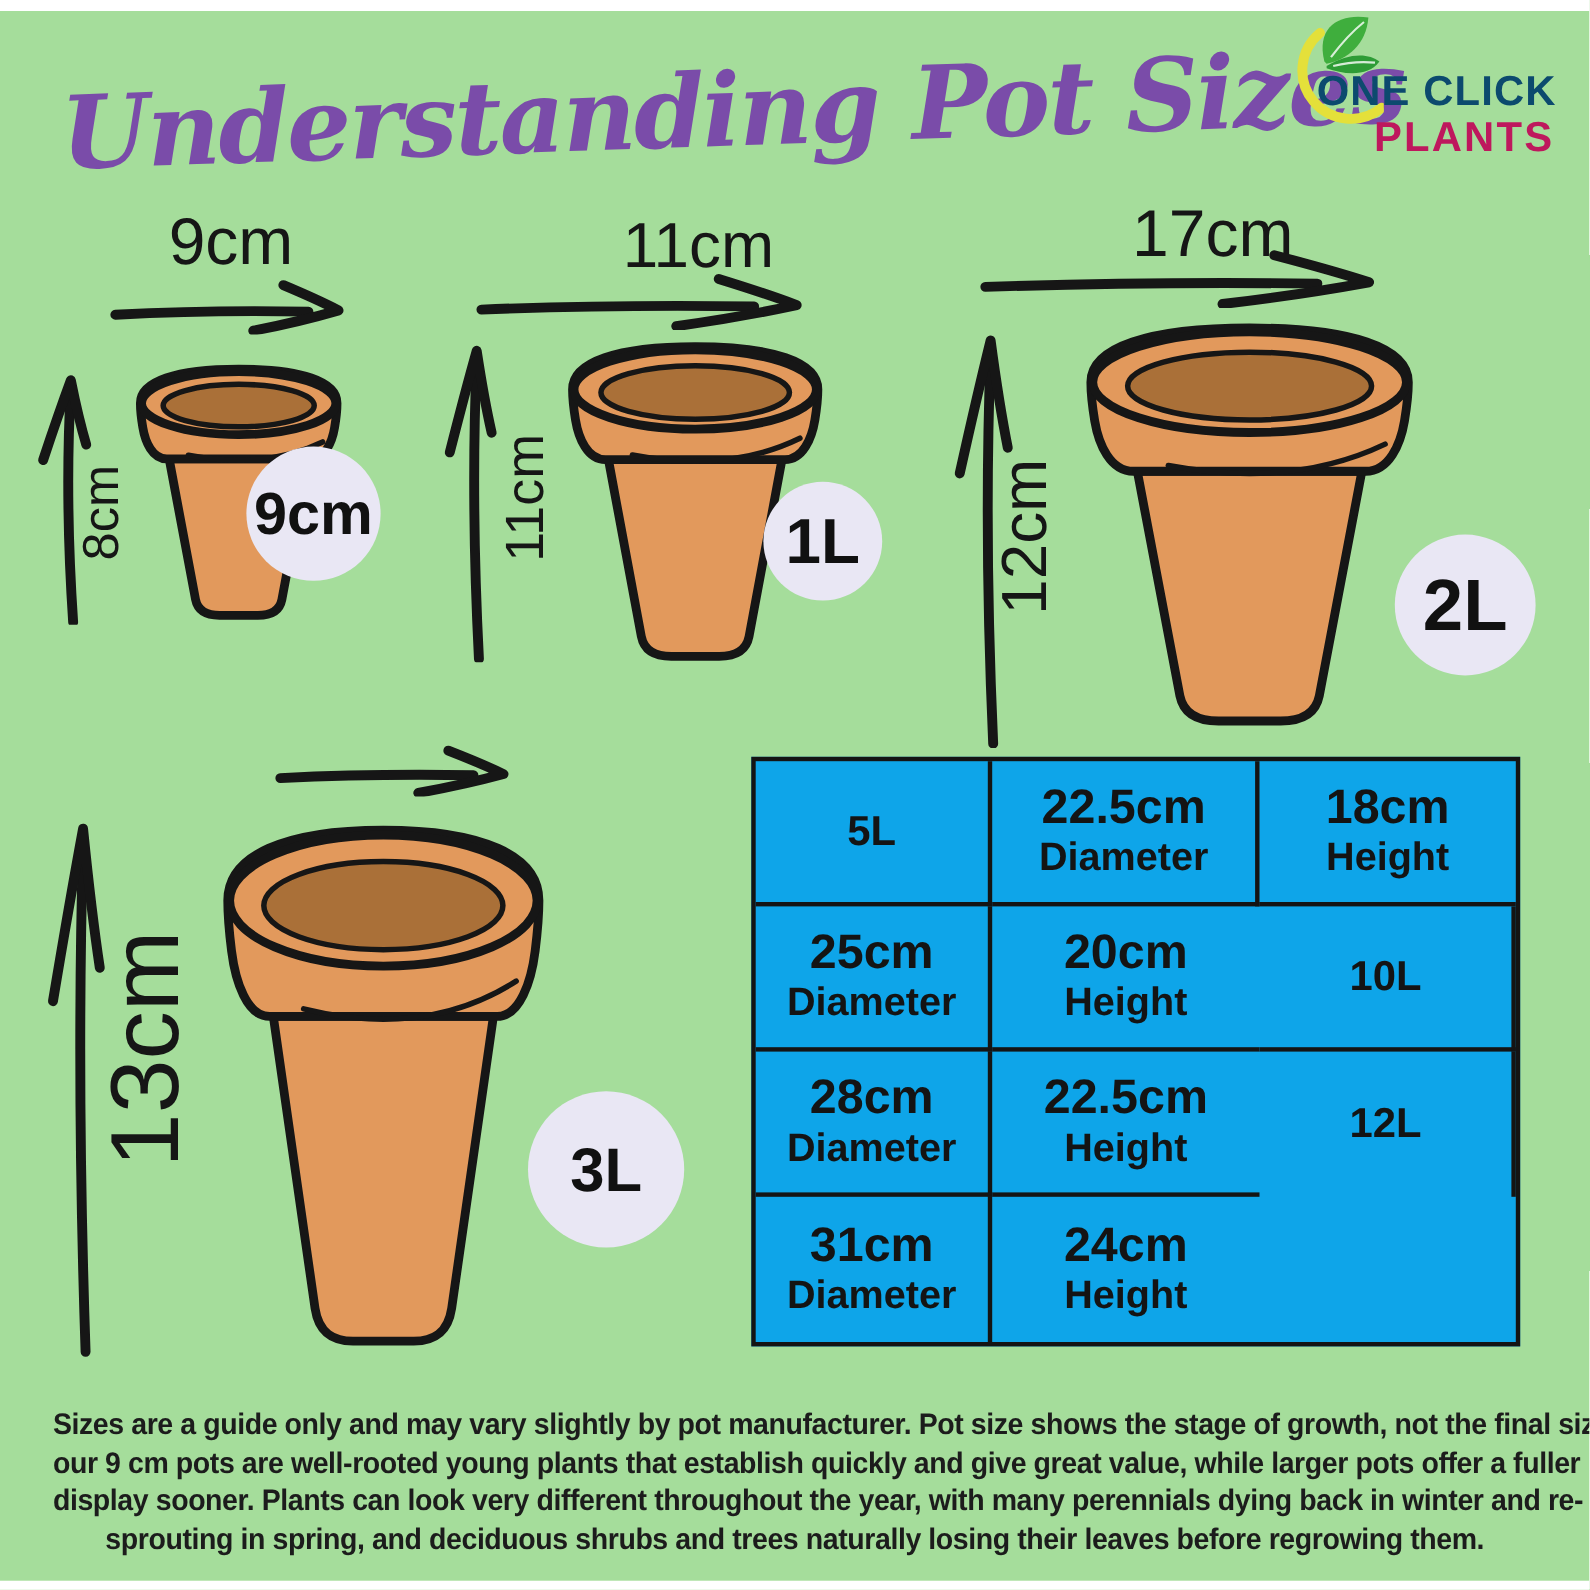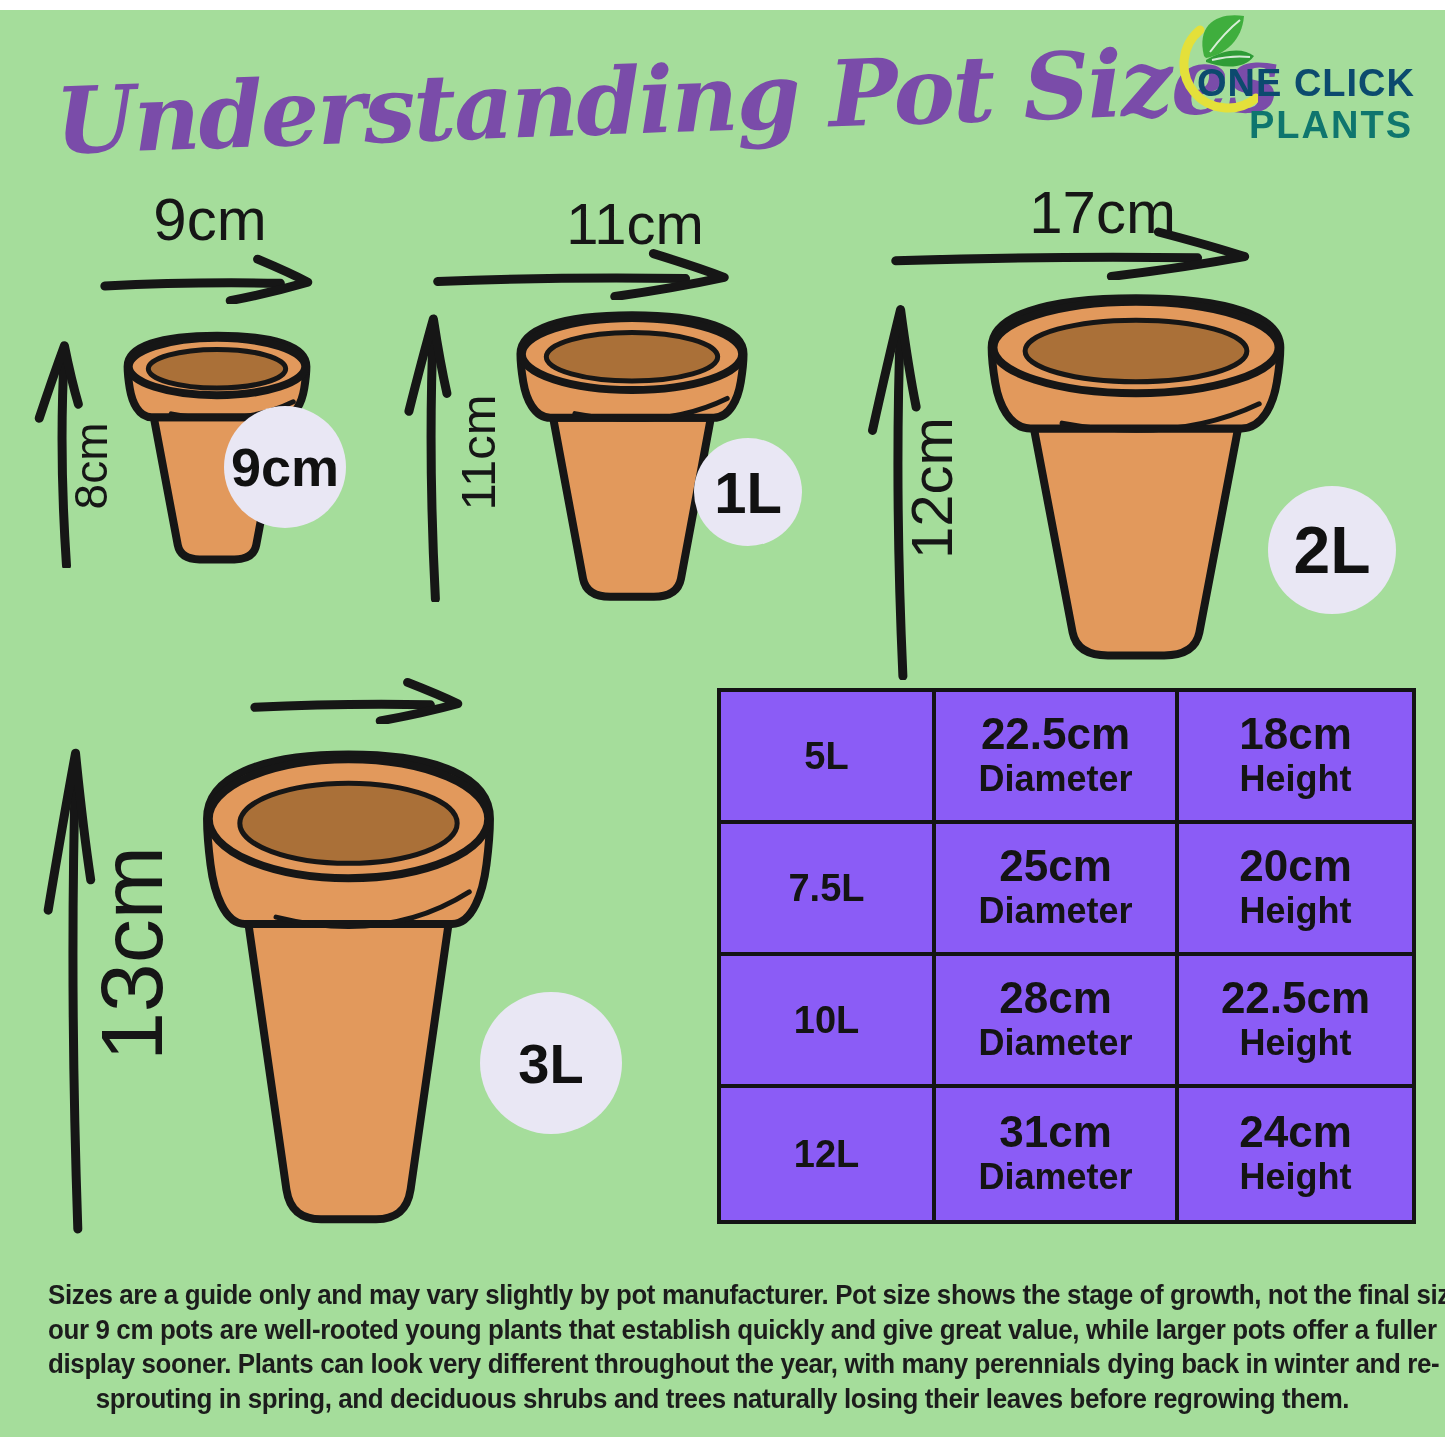--- a/index.html
+++ b/index.html
@@ -15,21 +15,21 @@
   .title{
     position:absolute;left:55px;top:28px;width:1060px;height:150px;
     font-family:"DejaVu Serif",serif;font-style:italic;font-weight:bold;
     font-size:92px;line-height:150px;color:#7a4ca9;text-align:center;
     white-space:nowrap;transform:rotate(-2deg);letter-spacing:-2px;
   }
 
   
   .logo-icon{position:absolute;left:1166px;top:10px;width:92px;height:108px;}
   .logo-line1{position:absolute;right:30px;top:62px;font-size:38px;font-weight:600;color:#0c4a6e;letter-spacing:1px;white-space:nowrap;}
-  .logo-line2{position:absolute;right:32px;top:104px;font-size:38px;font-weight:600;color:#0f766e;letter-spacing:2px;white-space:nowrap;}
+  .logo-line2{position:absolute;right:32px;top:104px;font-size:38px;font-weight:600;color:#be185d;letter-spacing:2px;white-space:nowrap;}
 
   
   .dim-label{position:absolute;text-align:center;font-weight:500;color:#161616;white-space:nowrap;}
   .dim-label.vert{display:flex;align-items:center;justify-content:center;transform:rotate(-90deg);}
   .arrow{position:absolute;}
   .pot{position:absolute;}
   .badge{
     position:absolute;border-radius:50%;background:#e9e7f4;
     display:flex;align-items:center;justify-content:center;
     font-weight:700;color:#111;
@@ -62,24 +62,24 @@
   
   .p3-wlabel{left:258px;top:628px;width:175px;font-size:57px;}
   .p3-warrow{left:248px;top:672px;width:228px;height:52px;}
   .p3-varrow{left:36px;top:728px;width:76px;height:506px;}
   .p3-hlabel{left:1px;top:906px;width:260px;height:95px;font-size:88px;}
   .p3-pot{left:176px;top:718px;width:345px;height:515px;}
   .p3-badge{left:480px;top:992px;width:142px;height:142px;font-size:56px;}
 
   
   .size-table{
-    position:absolute;left:717px;top:688px;width:699px;height:536px;
+    position:absolute;left:683px;top:688px;width:699px;height:536px;
     box-sizing:border-box;border:4px solid #141414;
     display:grid;grid-template-columns:215px 243px 233px;grid-auto-rows:132px;
-    background:#8b5cf6;
+    background:#0ea5e9;
   }
   .cell{
     box-sizing:border-box;display:flex;flex-direction:column;
     align-items:center;justify-content:center;
     font-weight:700;color:#141414;text-align:center;
   }
   .cell.br{border-right:4px solid #141414;}
   .cell.bb{border-bottom:4px solid #141414;}
   .cell .vol{font-size:38px;}
   .cell .val{font-size:44px;line-height:45px;}
@@ -189,23 +189,20 @@
     <div class="cell br bb">
         <span class="val">22.5cm</span>
         <span class="lbl">Diameter</span>
       </div>
     <div class="cell bb">
         <span class="val">18cm</span>
         <span class="lbl">Height</span>
       </div>
 
     <div class="cell br bb">
-        <span class="vol">7.5L</span>
-      </div>
-    <div class="cell br bb">
         <span class="val">25cm</span>
         <span class="lbl">Diameter</span>
       </div>
     <div class="cell bb">
         <span class="val">20cm</span>
         <span class="lbl">Height</span>
       </div>
 
     <div class="cell br bb">
         <span class="vol">10L</span>

